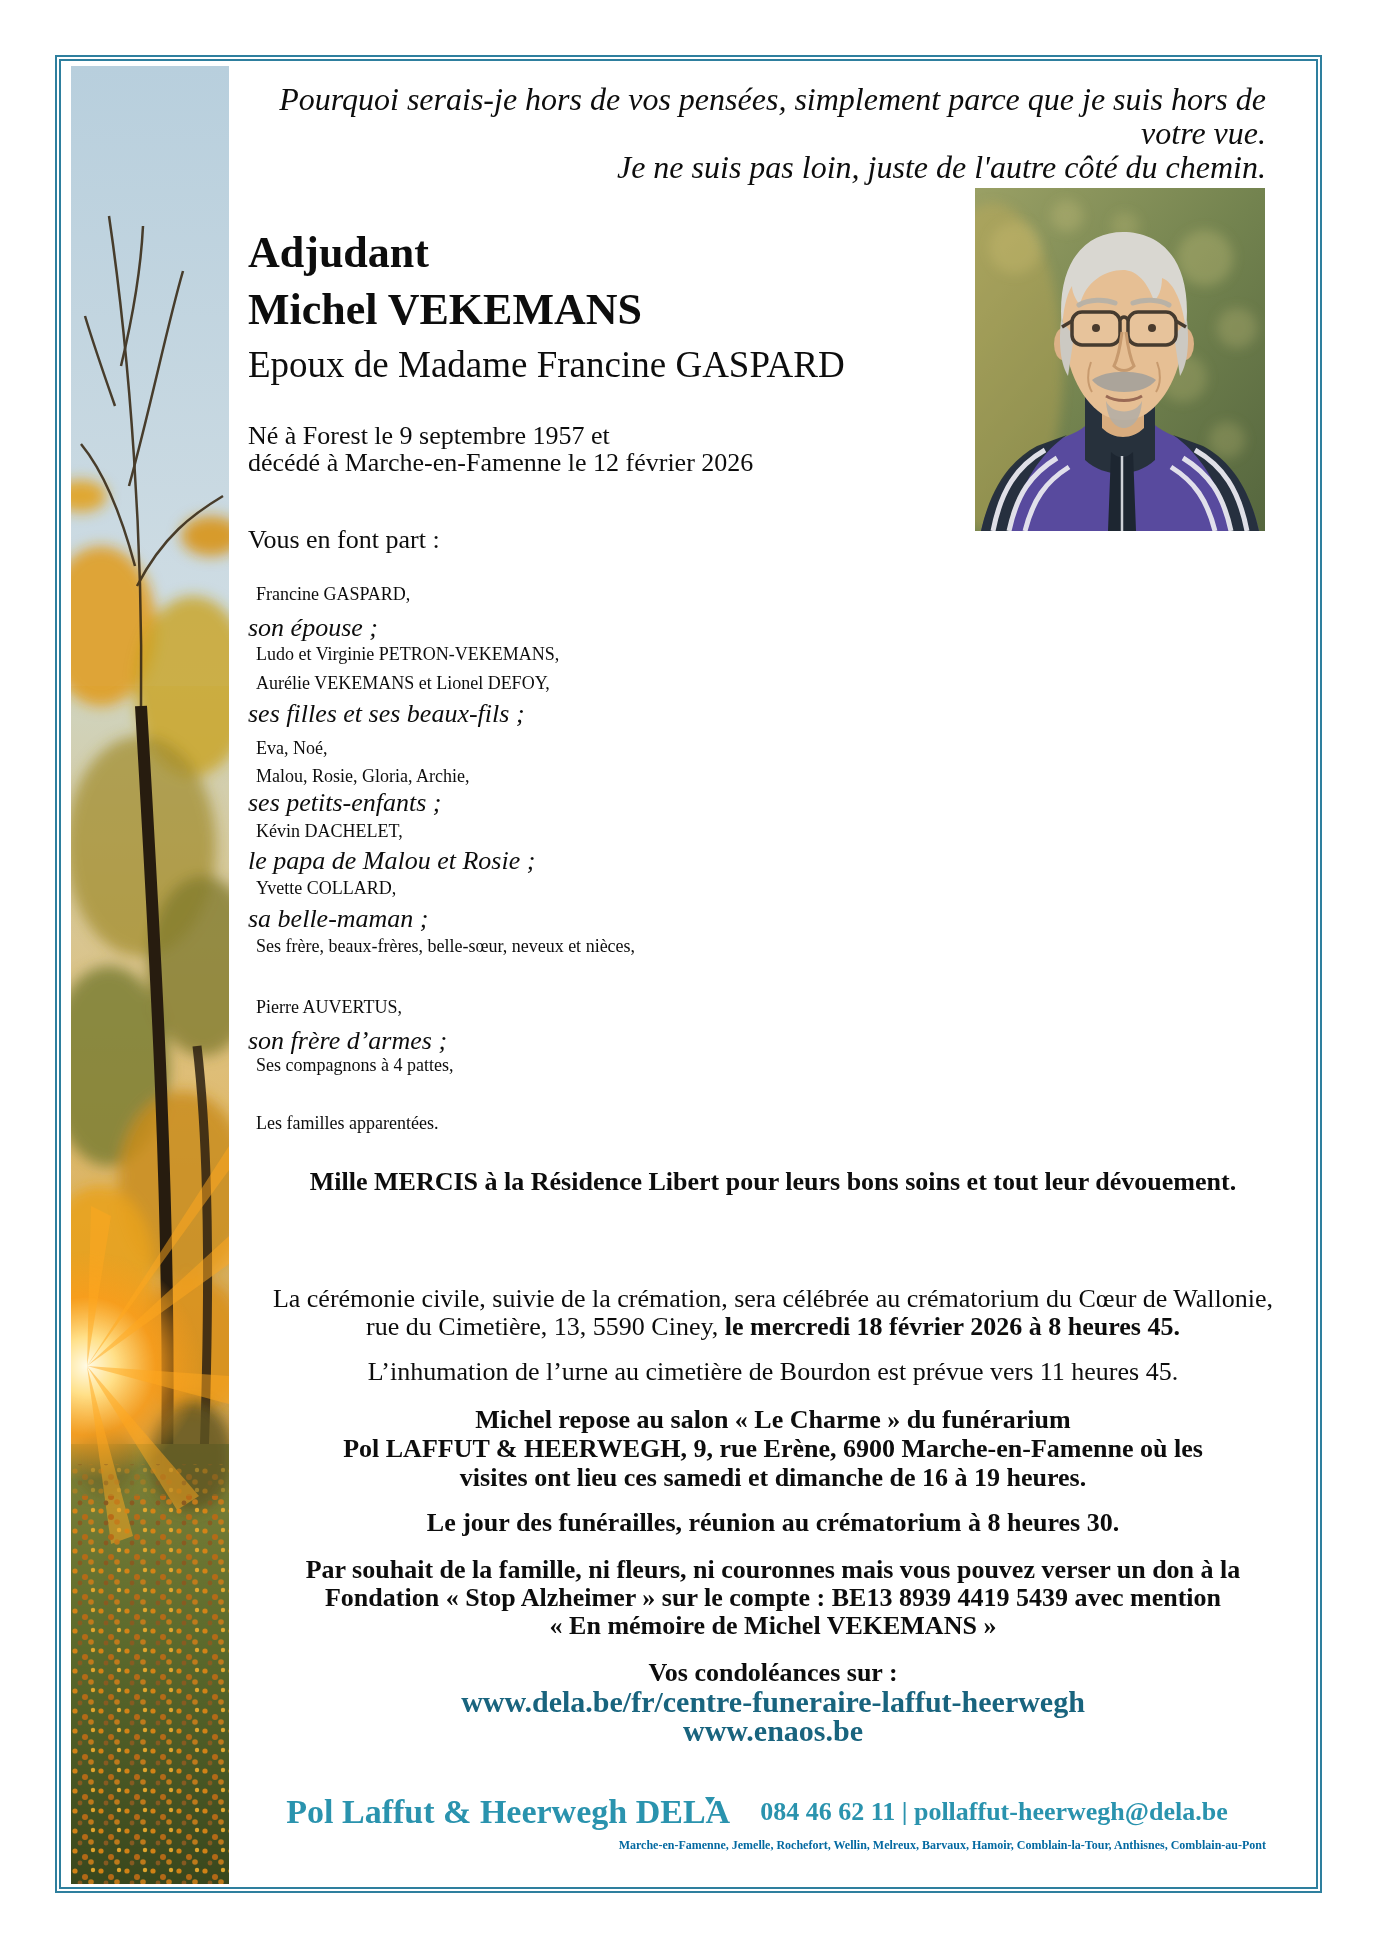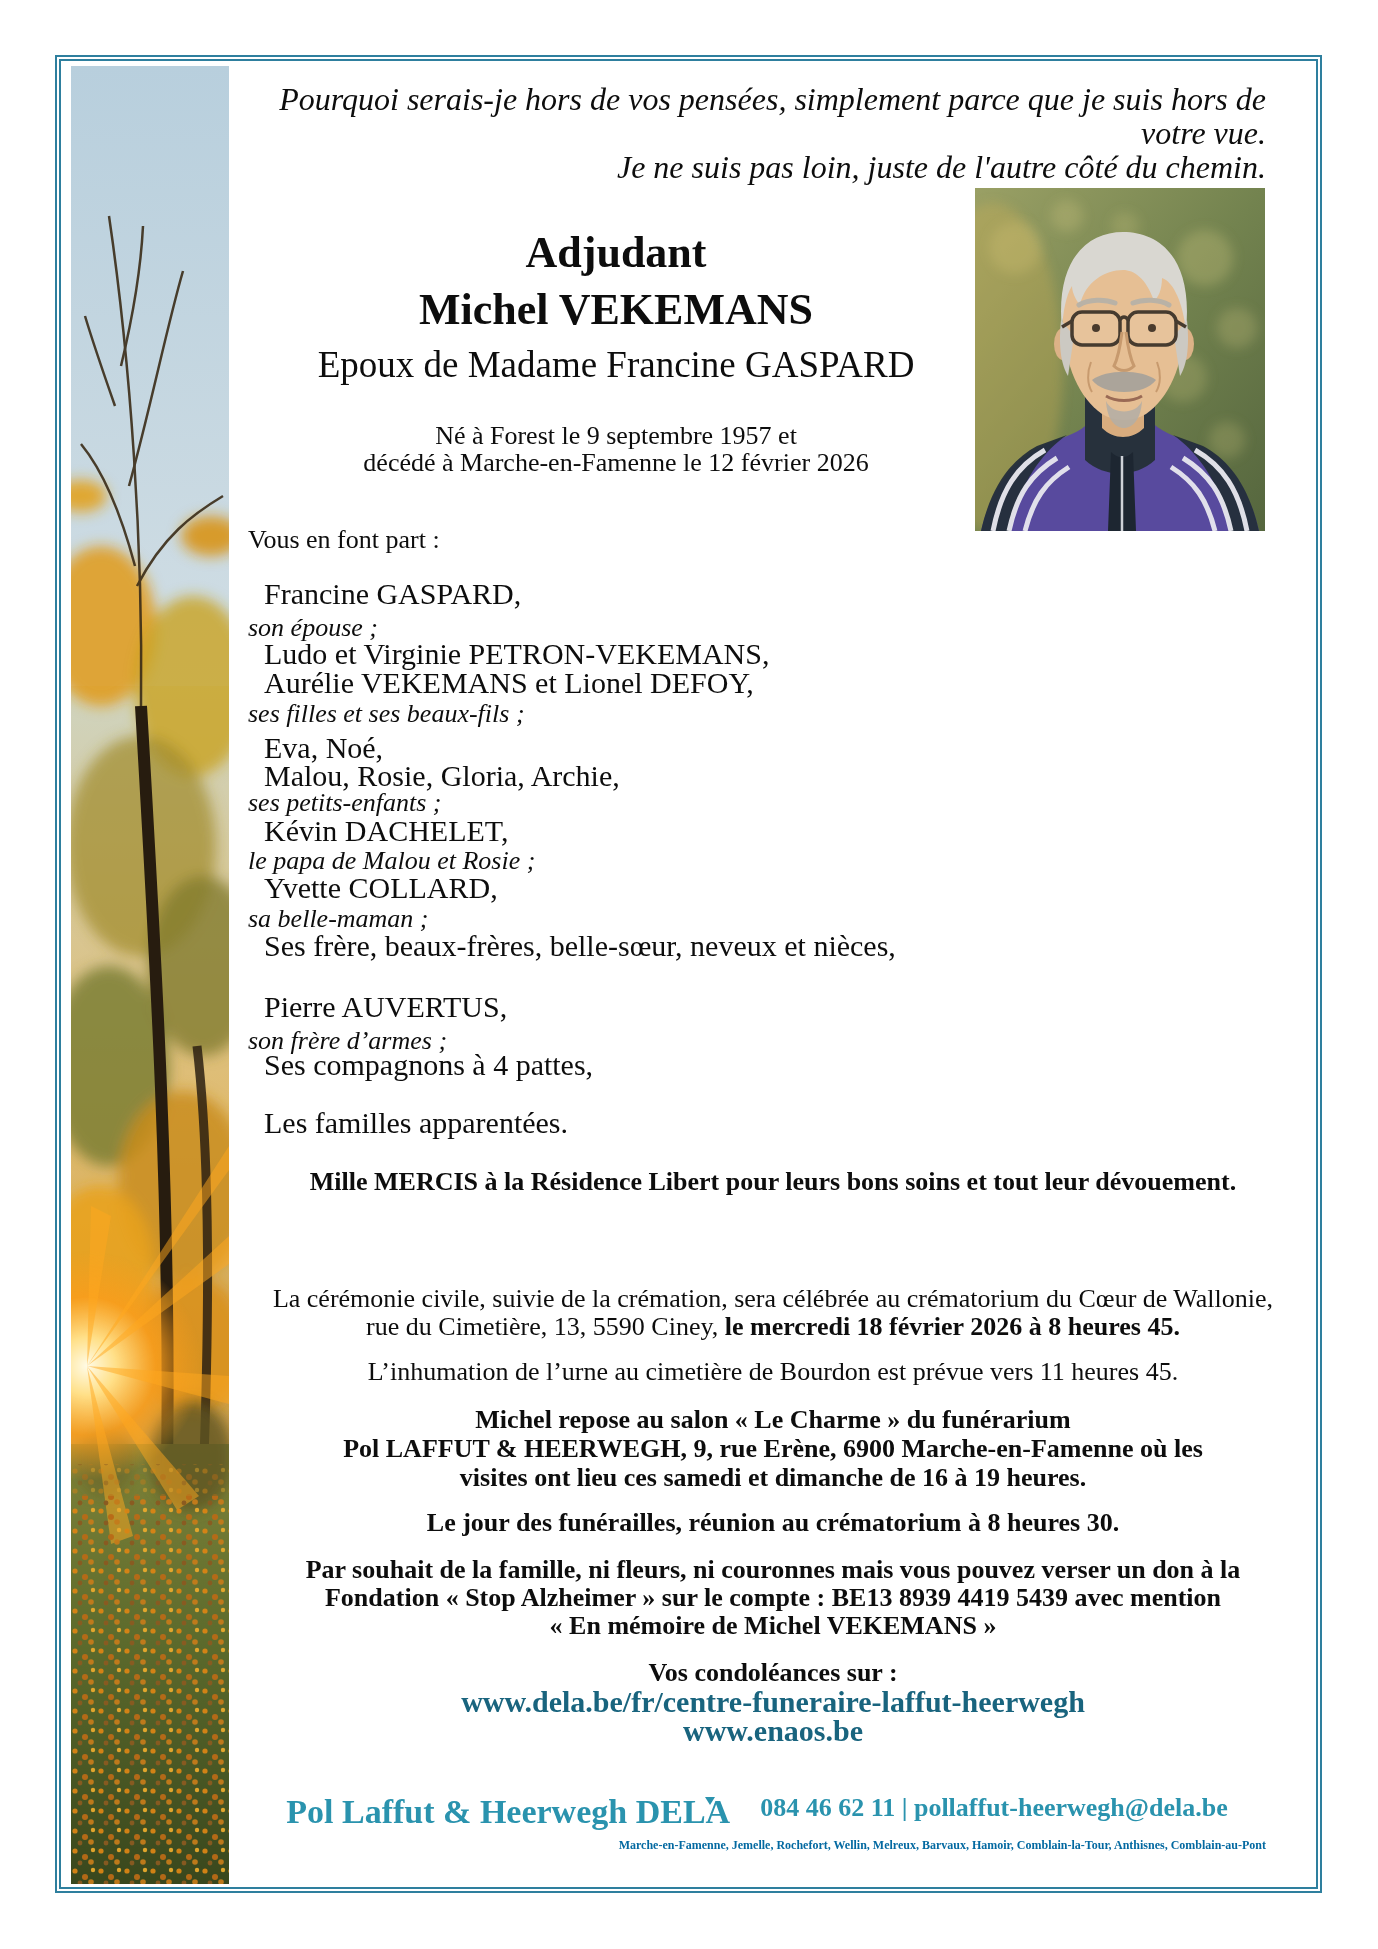--- a/index.html
+++ b/index.html
@@ -14,40 +14,40 @@
     border:6px double #2e7f9e;box-sizing:border-box;
   }
   
   .strip{left:71px;top:66px;width:158px;height:1818px;overflow:hidden}
   .strip svg{display:block}
   
   .portrait{left:975px;top:188px;width:290px;height:343px;overflow:hidden}
   
   .content{left:248px;top:0;width:1018px;height:1949px}
   .quote{top:82px;left:0;width:100%;text-align:right;font-style:italic;font-size:32px;line-height:34px}
-  .headcol{left:8px;width:720px;text-align:center}
+  .headcol{left:0;width:720px;}
   .block-title{top:224px}
   .title-rank,.title-name{font-size:44px;font-weight:bold;line-height:57px}
   .title-spouse{font-size:37px;line-height:54px}
   .vitals{top:422px;font-size:26px;line-height:27px}
   .announce{top:526px;left:0;font-size:26px;line-height:28px}
-  .name{left:16px;font-size:30px;line-height:30px;white-space:nowrap}
+  .name{left:8px;font-size:18px;line-height:30px;white-space:nowrap}
   .role{left:0;width:100%;text-align:left;font-style:italic;font-size:26px;line-height:30px}
   .center{left:16px;width:100%;text-align:center}
   .bold{font-weight:bold}
   .thanks{top:1167px;font-size:26px;line-height:30px;font-weight:bold}
   .ceremony{top:1285px;font-size:26px;line-height:28px}
   .inhum{top:1357px;font-size:26px;line-height:30px;font-weight:normal}
   .repose{top:1405px;font-size:26px;line-height:29px;font-weight:bold}
   .reunion{top:1508px;font-size:26px;line-height:30px;font-weight:bold}
   .donation{top:1556px;font-size:26px;line-height:28px;font-weight:bold}
   .condol{top:1658px;font-size:26px;line-height:30px;font-weight:bold}
   .links{top:1687px;font-size:30px;line-height:29px;font-weight:bold}
   .links a{color:#19647e;text-decoration:none;display:block}
-  .footer-row{top:1793px;left:0;width:100%;display:flex;justify-content:center;align-items:flex-start;gap:30px}
+  .footer-row{top:1793px;left:0;width:100%;display:flex;justify-content:center;align-items:center;gap:30px}
   .brand{font-size:34px;font-weight:bold;color:#2a93ae;position:relative;white-space:nowrap}
   .brand-a{position:relative;display:inline-block}
   .a-mark{
     position:absolute;left:-1px;top:4px;width:0;height:0;display:block;
     border-left:5px solid transparent;border-right:5px solid transparent;
     border-top:8px solid #2a93ae;
   }
   .contact{font-size:26px;font-weight:bold;color:#2a93ae;white-space:nowrap}
   .cities{top:1838px;left:0;width:100%;text-align:right;font-size:12px;font-weight:bold;color:#0369a1;white-space:nowrap}
 </style>

